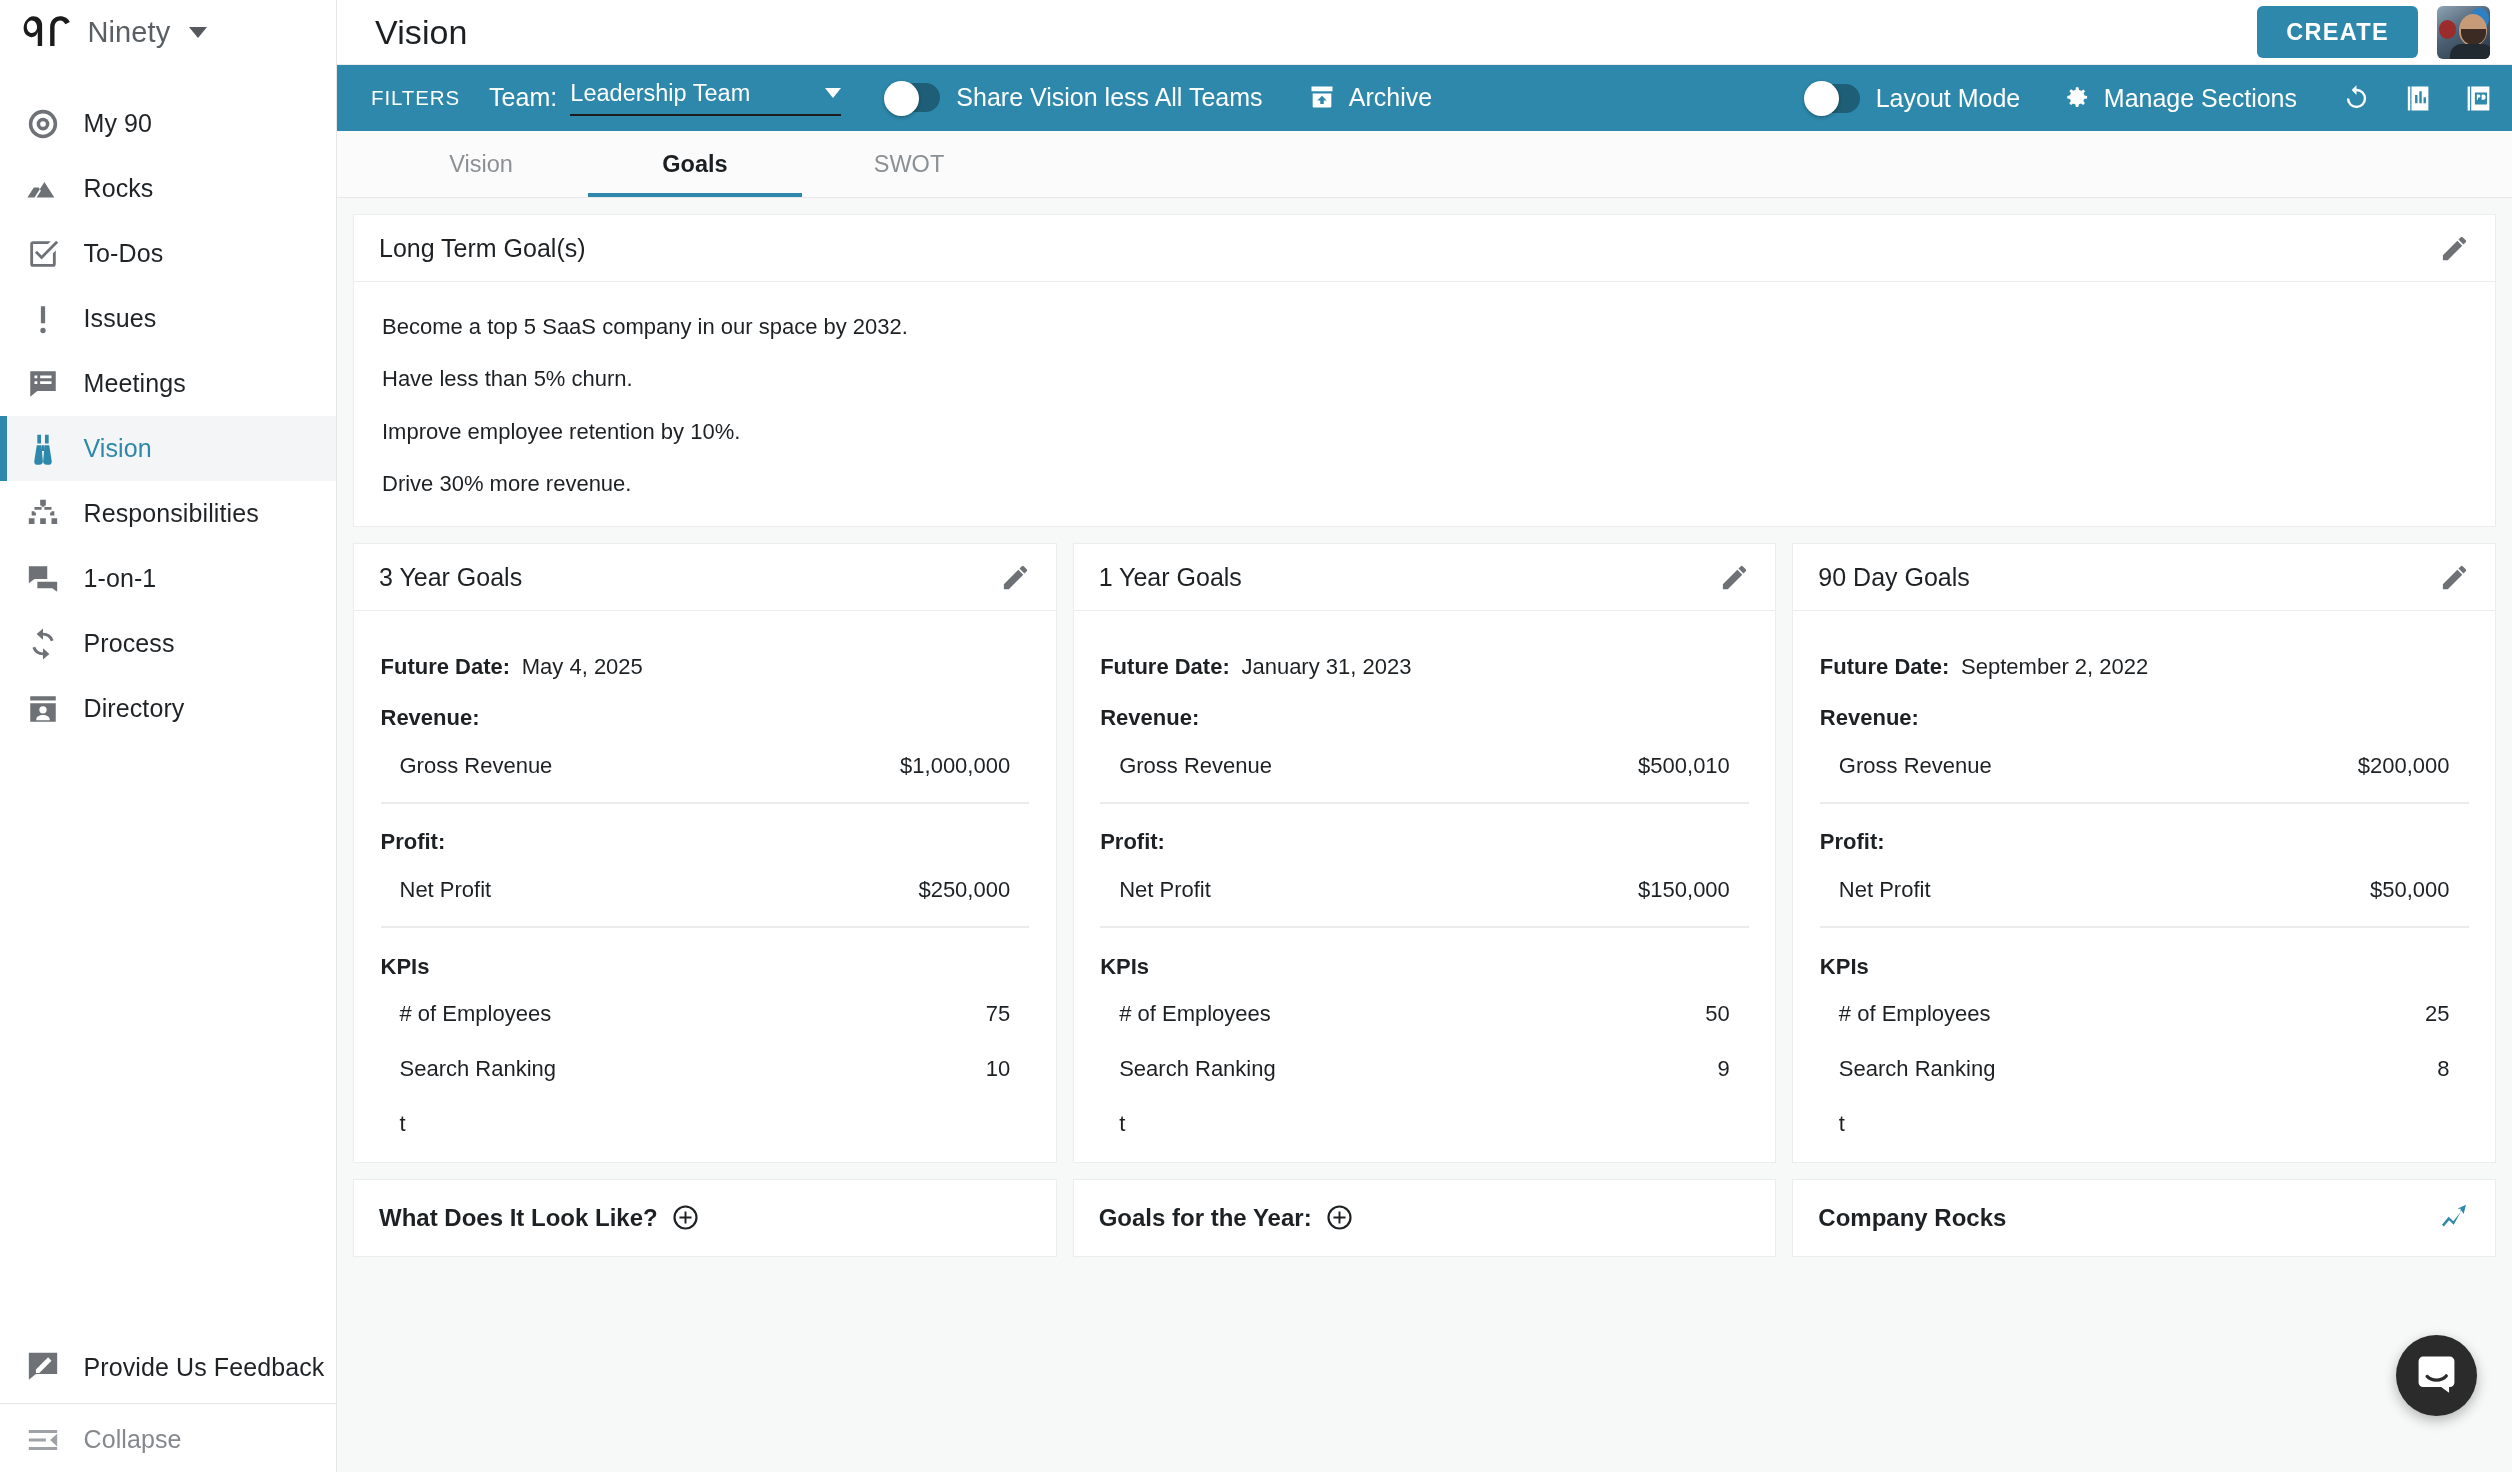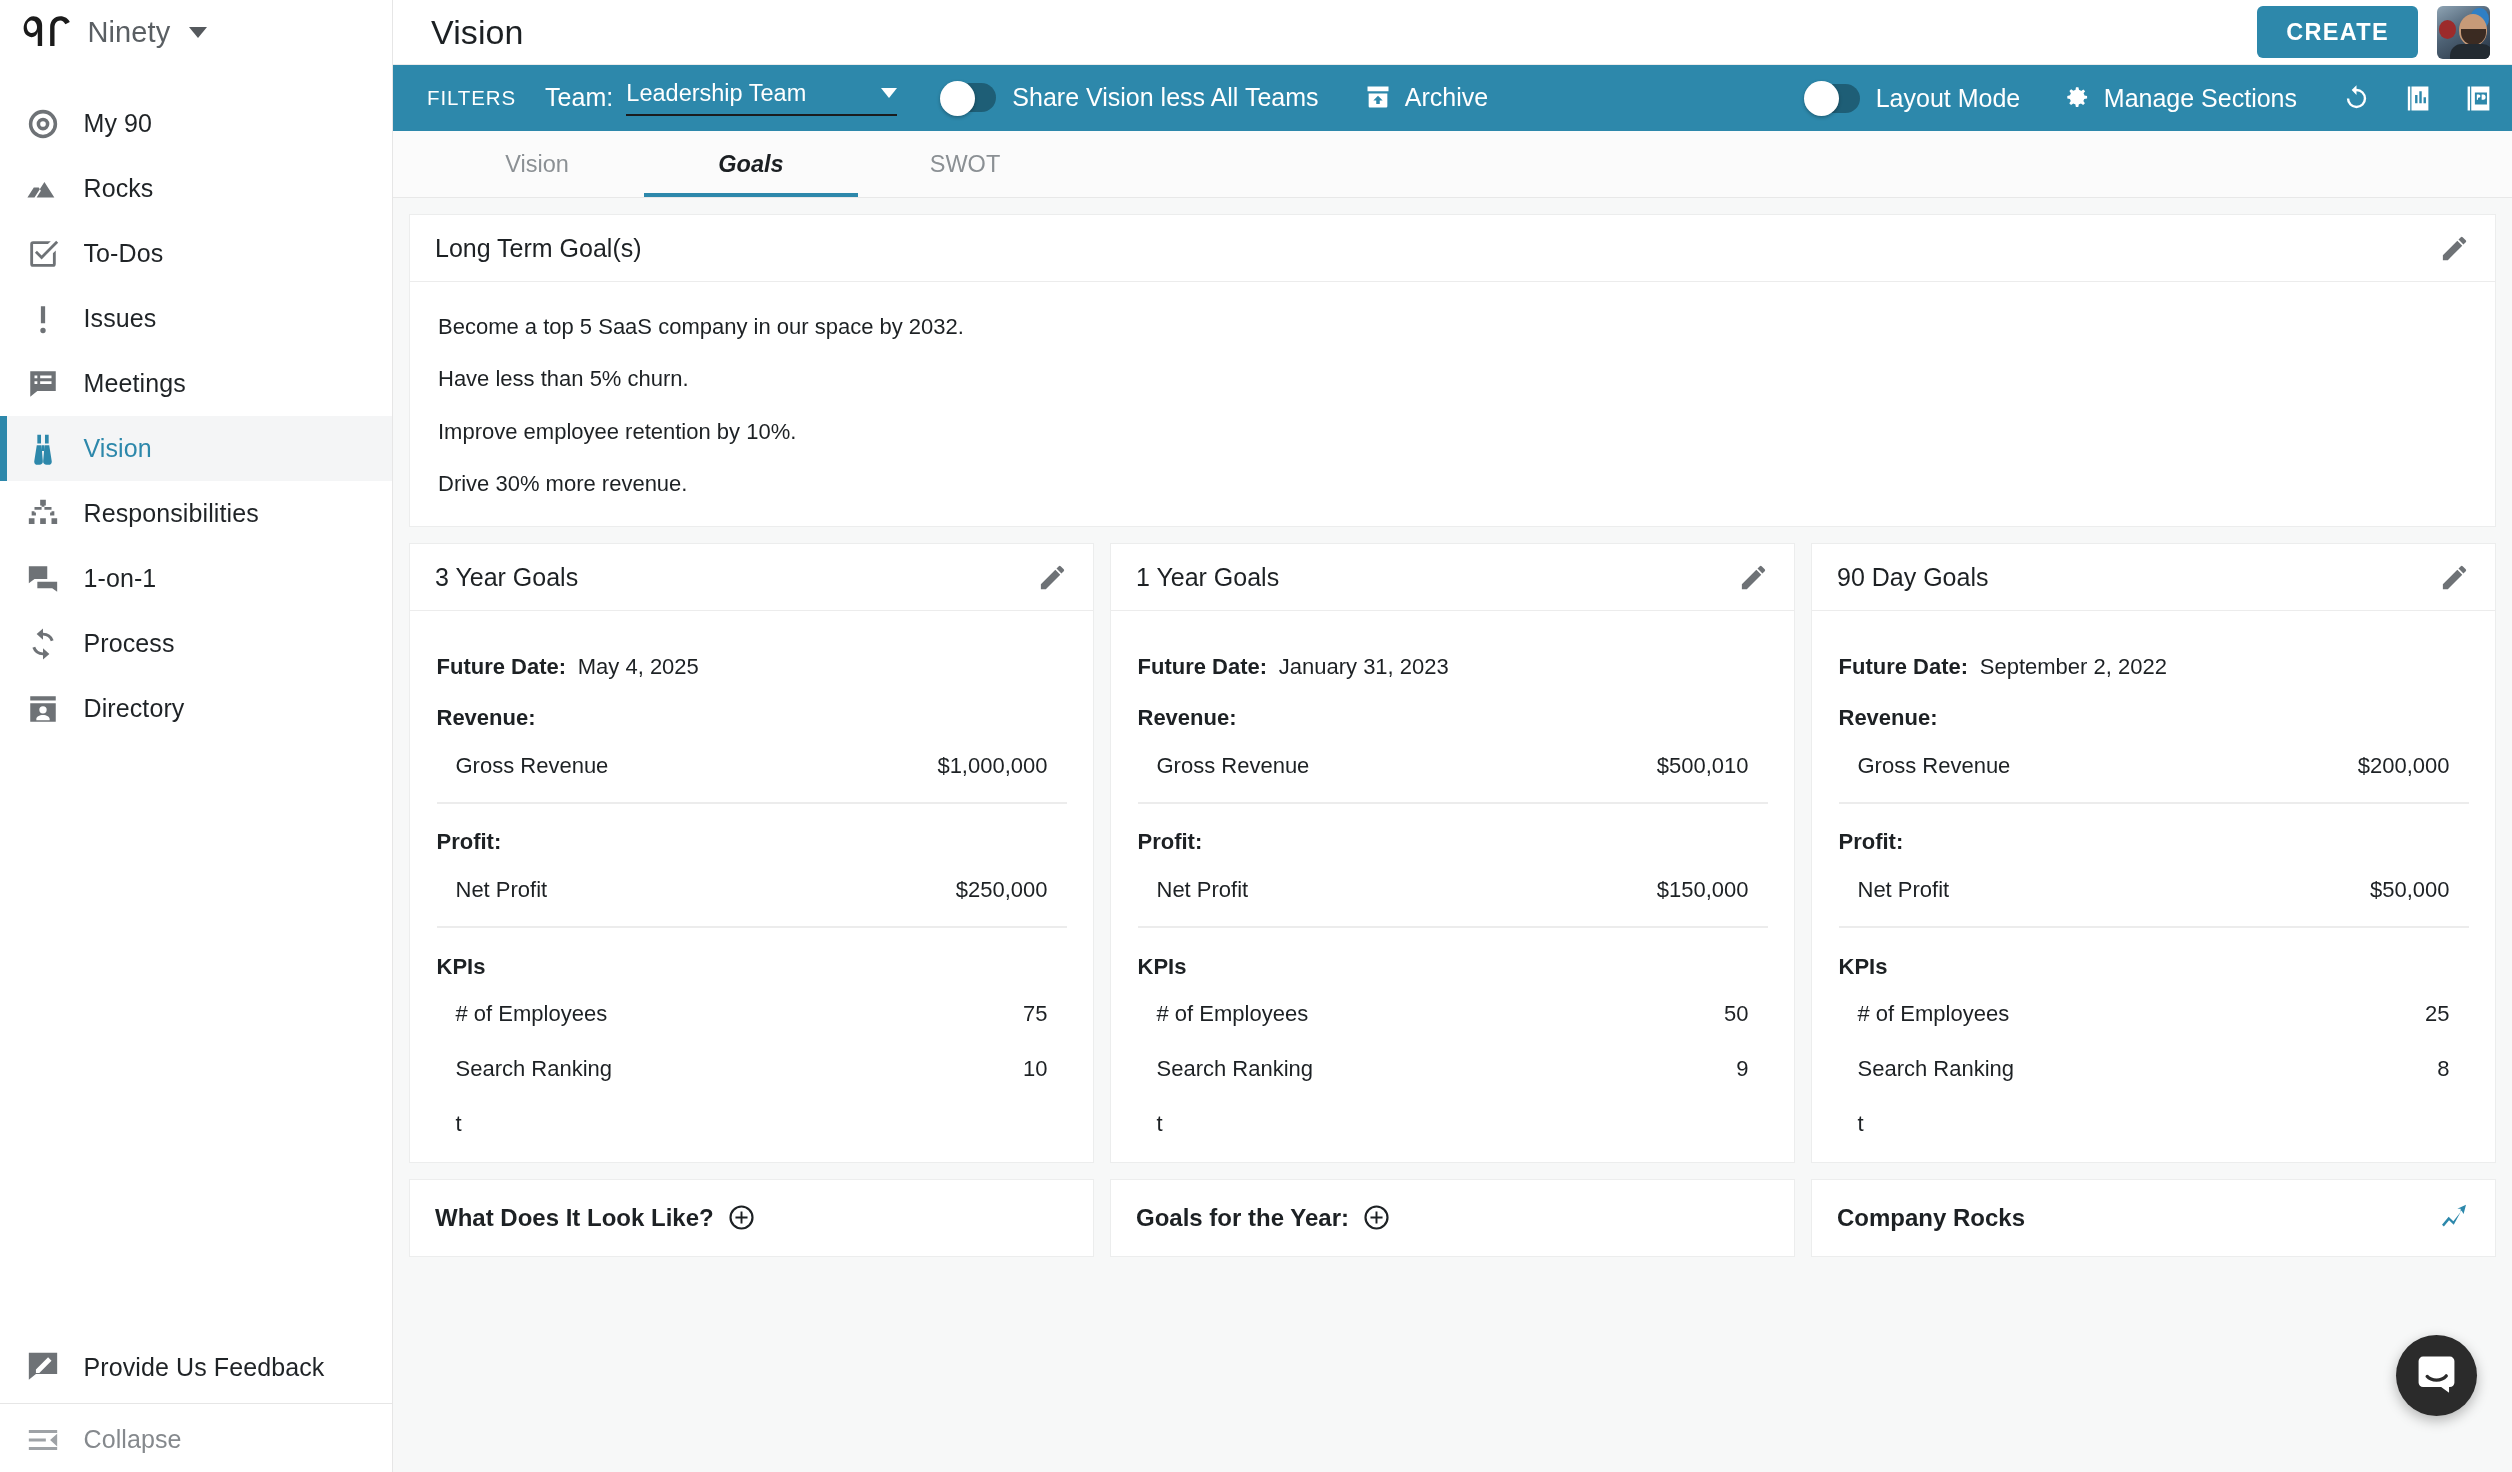--- a/index.html
+++ b/index.html
@@ -6,21 +6,21 @@
   html, body {
     width: 2512px; height: 1472px;
     font-family: "Liberation Sans", sans-serif;
     background: #ffffff;
     overflow: hidden;
   }
   #app { display: flex; width: 2512px; height: 1472px; position: relative; }
 
   
   #sidebar {
-    width: 393px; height: 1472px;
+    width: 337px; height: 1472px;
     background: #ffffff;
     border-right: 1.5px solid #e6e6e6;
     display: flex; flex-direction: column;
     flex-shrink: 0;
     position: relative;
   }
   .brand {
     height: 65px; display: flex; align-items: center; gap: 16px;
     padding-left: 20.5px;
   }
@@ -144,21 +144,21 @@
   
   .tabs {
     height: 67px; flex-shrink:0; background:#fbfbfb;
     border-bottom: 1.5px solid #e8e8e8;
     display:flex; align-items:stretch; padding-left: 37px;
   }
   .tab {
     width: 214px; display:flex; align-items:center; justify-content:center;
     font-size: 23.5px; color:#8b9094; position:relative; cursor:pointer;
   }
-  .tab.active { color:#1b1f22; font-weight:bold;font-style:italic; }
+  .tab.active { color:#1b1f22; font-weight:bold; }
   .tab.active::after {
     content:""; position:absolute; left:0; right:0; bottom:0;
     height:3.7px; background:#2d88ab;
   }
 
   
   .content { flex:1 1 auto; overflow:hidden; background:#f7f8f8; padding: 0; }
 
   .card {
     background:#ffffff; border:1.5px solid #eceded;

